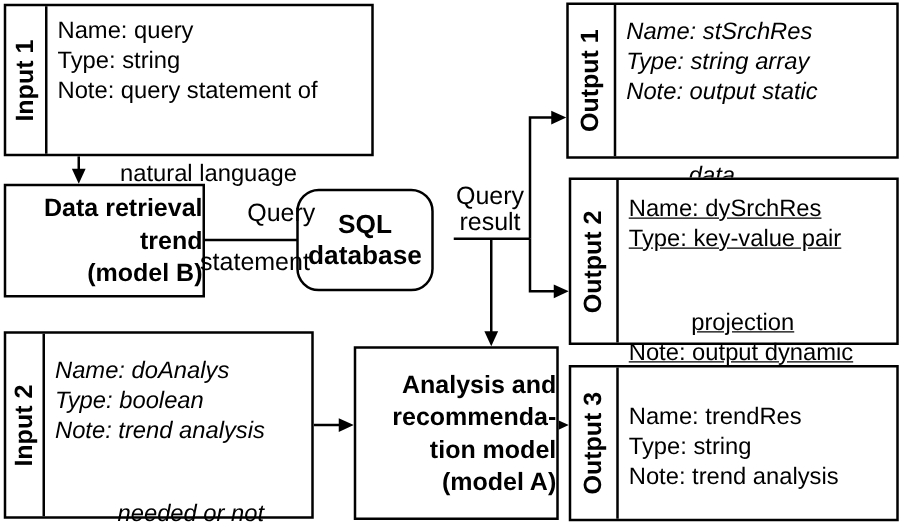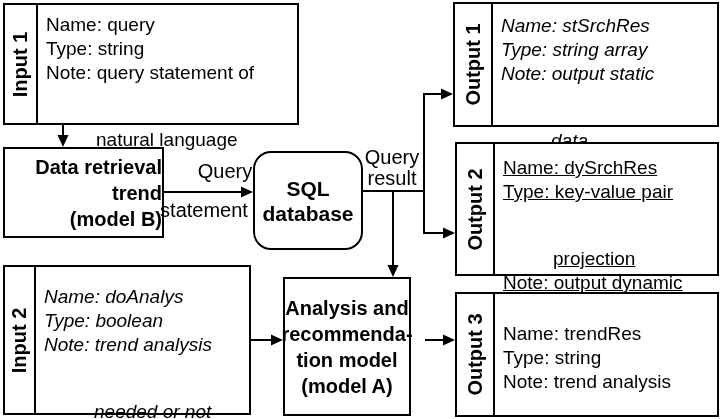--- a/index.html
+++ b/index.html
@@ -111,38 +111,38 @@
       <div class="ln cont">natural language</div>
     </div>
   </div>
 
   <div class="box titlebox" style="left:3px;top:147px;width:161px;height:91px;align-items:flex-end;">
     <div>Data retrieval</div>
     <div>trend</div>
     <div>(model B)</div>
   </div>
 
-  <div class="box titlebox sqlbox" style="left:253px;top:151px;width:110px;height:99px;">
+  <div class="box titlebox sqlbox" style="left:237px;top:151px;width:110px;height:82px;">
     <div>SQL</div>
     <div>database</div>
   </div>
 
   <div class="box iobox" style="left:3px;top:265px;width:248px;height:150px;">
     <div class="side" style="width:29px;">
       <span class="vert">Input 2</span>
     </div>
     <div class="content" style="padding-top:18px;font-style:italic;">
       <div class="ln">Name: doAnalys</div>
       <div class="ln">Type: boolean</div>
       <div class="ln">Note: trend analysis</div>
       <div class="ln cont">needed or not</div>
     </div>
   </div>
 
-  <div class="box titlebox" style="left:283px;top:277px;width:128px;height:139px;">
+  <div class="box titlebox" style="left:283px;top:277px;width:164px;height:139px;align-items:flex-end;">
     <div>Analysis and</div>
     <div>recommenda-</div>
     <div>tion model</div>
     <div>(model A)</div>
   </div>
 
   <div class="box iobox" style="left:453px;top:2px;width:266px;height:125px;">
     <div class="side" style="width:36px;">
       <span class="vert">Output 1</span>
     </div>

